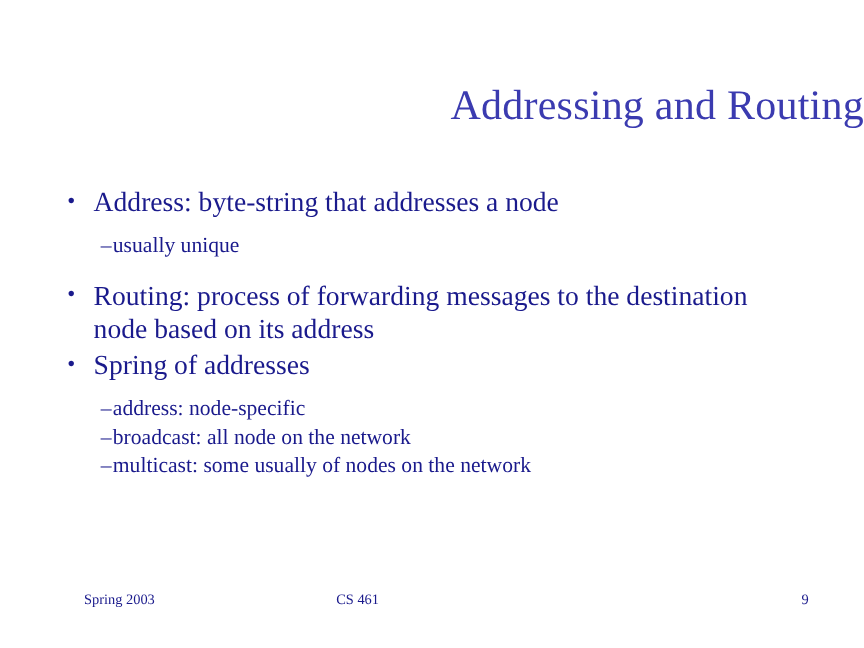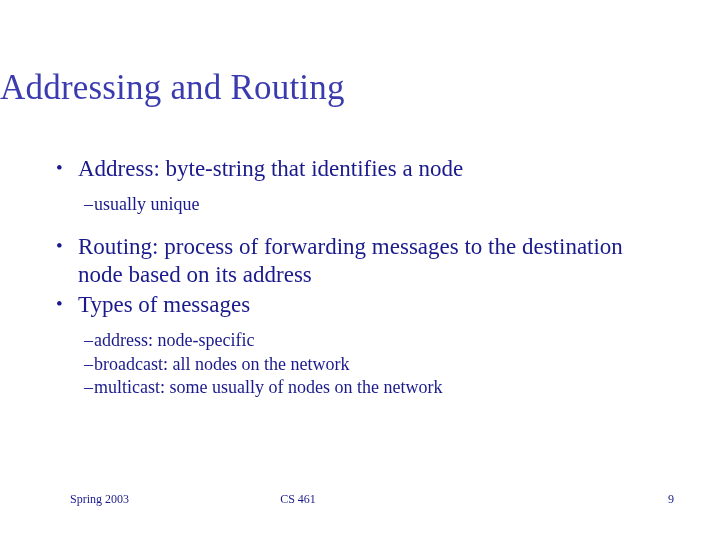--- a/index.html
+++ b/index.html
@@ -18,21 +18,21 @@
     position: relative;
     width: 720px;
     height: 540px;
     box-sizing: border-box;
   }
   .slide-title {
     position: absolute;
     top: 68px;
     left: 0;
     width: 720px;
-    text-align: left;
+    text-align: right;
     font-size: 35px;
     color: #3b3bb0;
     font-family: "Liberation Serif", serif;
     letter-spacing: 0.2px;
   }
   .body-block {
     position: absolute;
     top: 155px;
     left: 48px;
     width: 620px;
@@ -109,52 +109,52 @@
 <body>
 
 <div class="slide">
 
   <div class="slide-title">Addressing and Routing</div>
 
   <div class="body-block">
 
     <div class="bullet-l1">
       <span class="marker">•</span>
-      <span class="text">Address: byte-string that identifies a node</span>
+      <span class="text">Address: byte-string that addresses a node</span>
     </div>
 
     <div class="gap-small"></div>
 
     <div class="bullet-l2">
       <span class="marker">–</span>
       <span class="text">usually unique</span>
     </div>
 
     <div class="gap-medium"></div>
 
     <div class="bullet-l1">
       <span class="marker">•</span>
       <span class="text">Routing: process of forwarding messages to the destination node based on its address</span>
     </div>
 
     <div class="bullet-l1">
       <span class="marker">•</span>
-      <span class="text">Types of messages</span>
+      <span class="text">Spring of addresses</span>
     </div>
 
     <div class="gap-small"></div>
 
     <div class="bullet-l2">
       <span class="marker">–</span>
       <span class="text">address: node-specific</span>
     </div>
 
     <div class="bullet-l2">
       <span class="marker">–</span>
-      <span class="text">broadcast: all nodes on the network</span>
+      <span class="text">broadcast: all node on the network</span>
     </div>
 
     <div class="bullet-l2">
       <span class="marker">–</span>
       <span class="text">multicast: some usually of nodes on the network</span>
     </div>
 
   </div>
 
   <div class="footer">

